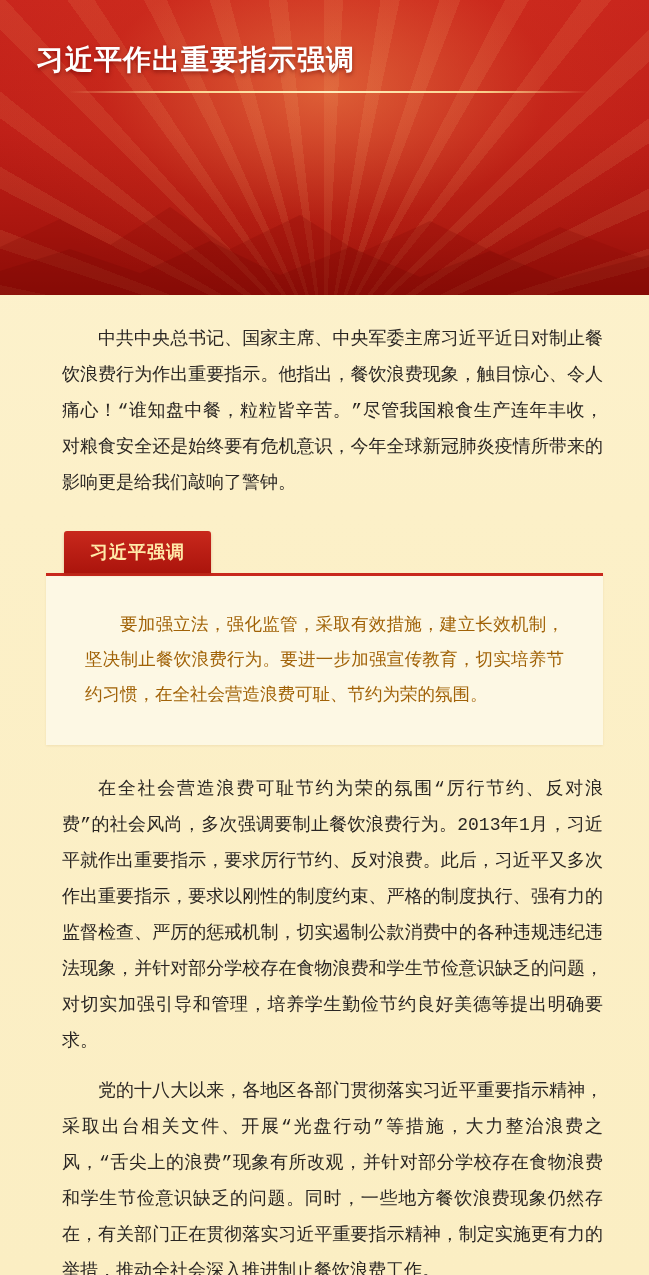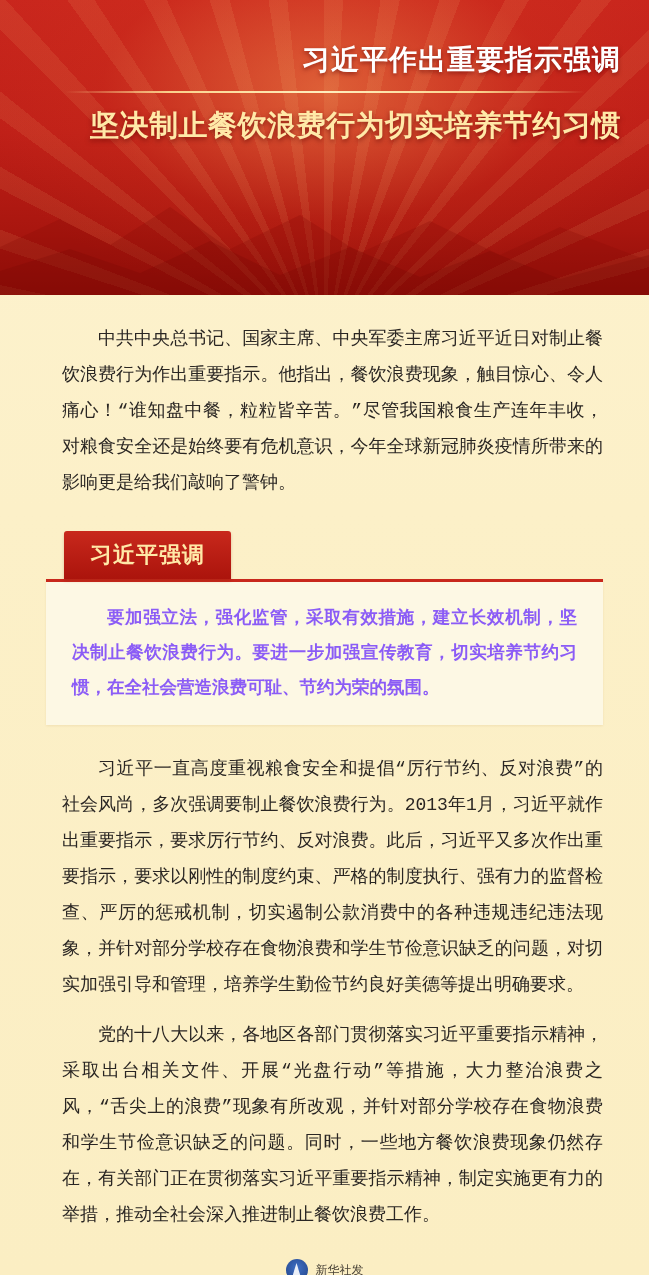--- a/index.html
+++ b/index.html
@@ -52,22 +52,22 @@
     position: absolute;
     left: 0;
     bottom: 0;
     width: 649px;
     height: 120px;
     opacity: 0.55;
   }
   .banner-inner {
     position: relative;
     z-index: 3;
-    padding: 42px 28px 0 28px;
-    text-align: right;
+    padding: 42px 28px 0 36px;
+    text-align: left;
   }
   .title-line1 {
     font-size: 28px;
     font-weight: bold;
     color: #ffffff;
     letter-spacing: 1px;
     line-height: 1.25;
     text-shadow: 0 2px 4px rgba(90,0,0,0.55);
   }
   .rule {
@@ -104,41 +104,41 @@
 
   
   .quote-wrap {
     margin: 30px 0 26px 0;
     position: relative;
   }
   .quote-tag {
     display: inline-block;
     background: linear-gradient(180deg, #c8281c 0%, #ab140c 100%);
     color: #ffe9a8;
-    font-size: 22px;
+    font-size: 18px;
     font-weight: bold;
     padding: 9px 26px;
     border-radius: 3px 3px 0 0;
     position: relative;
     left: 18px;
     letter-spacing: 1px;
     box-shadow: 0 2px 3px rgba(130,30,10,0.25);
   }
   .quote-body {
     background: #fdf8e4;
     border-top: 3px solid #c8281c;
     padding: 18px 26px 20px 26px;
     box-shadow: 0 1px 2px rgba(170,120,40,0.12);
   }
   .quote-body p {
-    margin: 0;
+    margin: 13px;
     font-size: 17.5px;
-    font-weight: bold;
+    font-weight: normal;
     line-height: 2.0;
-    color: #8b5cf6;
+    color: #a16207;
     text-align: justify;
     text-indent: 2em;
     font-family: "Liberation Serif", serif;
   }
 
   
   .footer {
     margin-top: 26px;
     padding-bottom: 22px;
     display: flex;
@@ -182,36 +182,35 @@
     <div class="rays"></div>
 
     <svg class="mountains" viewBox="0 0 649 120" preserveAspectRatio="none">
       <path d="M0,120 L0,72 L60,44 L110,70 L170,32 L230,74 L300,40 L360,78 L430,46 L500,80 L560,52 L649,86 L649,120 Z" fill="#8d0c07" opacity="0.55"></path>
       <path d="M0,120 L0,96 L70,74 L140,98 L210,66 L280,100 L350,72 L420,102 L490,76 L560,104 L649,80 L649,120 Z" fill="#7a0804" opacity="0.6"></path>
     </svg>
 
     <div class="banner-inner">
       <div class="title-line1">习近平作出重要指示强调</div>
       <div class="rule"></div>
-      <div class="title-line2">坚决制止餐饮浪费行为切实培养节约习惯</div>
     </div>
   </div>
 
   <div class="content">
 
     <p class="para">中共中央总书记、国家主席、中央军委主席习近平近日对制止餐饮浪费行为作出重要指示。他指出，餐饮浪费现象，触目惊心、令人痛心！“谁知盘中餐，粒粒皆辛苦。”尽管我国粮食生产连年丰收，对粮食安全还是始终要有危机意识，今年全球新冠肺炎疫情所带来的影响更是给我们敲响了警钟。</p>
 
     <div class="quote-wrap">
       <div class="quote-tag">习近平强调</div>
       <div class="quote-body">
         <p>要加强立法，强化监管，采取有效措施，建立长效机制，坚决制止餐饮浪费行为。要进一步加强宣传教育，切实培养节约习惯，在全社会营造浪费可耻、节约为荣的氛围。</p>
       </div>
     </div>
 
-    <p class="para">习近平一直高度重视粮食安全和提倡“厉行节约、反对浪费”的社会风尚，多次强调要制止餐饮浪费行为。2013年1月，习近平就作出重要指示，要求厉行节约、反对浪费。此后，习近平又多次作出重要指示，要求以刚性的制度约束、严格的制度执行、强有力的监督检查、严厉的惩戒机制，切实遏制公款消费中的各种违规违纪违法现象，并针对部分学校存在食物浪费和学生节俭意识缺乏的问题，对切实加强引导和管理，培养学生勤俭节约良好美德等提出明确要求。</p>
+    <p class="para">在全社会营造浪费可耻节约为荣的氛围“厉行节约、反对浪费”的社会风尚，多次强调要制止餐饮浪费行为。2013年1月，习近平就作出重要指示，要求厉行节约、反对浪费。此后，习近平又多次作出重要指示，要求以刚性的制度约束、严格的制度执行、强有力的监督检查、严厉的惩戒机制，切实遏制公款消费中的各种违规违纪违法现象，并针对部分学校存在食物浪费和学生节俭意识缺乏的问题，对切实加强引导和管理，培养学生勤俭节约良好美德等提出明确要求。</p>
     <p class="para">党的十八大以来，各地区各部门贯彻落实习近平重要指示精神，采取出台相关文件、开展“光盘行动”等措施，大力整治浪费之风，“舌尖上的浪费”现象有所改观，并针对部分学校存在食物浪费和学生节俭意识缺乏的问题。同时，一些地方餐饮浪费现象仍然存在，有关部门正在贯彻落实习近平重要指示精神，制定实施更有力的举措，推动全社会深入推进制止餐饮浪费工作。</p>
 
     <div class="footer">
       <span class="footer-logo"></span>
       <span class="footer-text">新华社发</span>
     </div>
 
   </div>
 </div>
 

